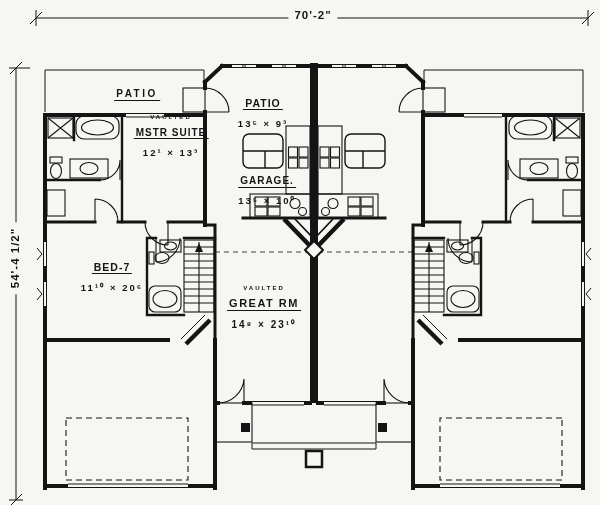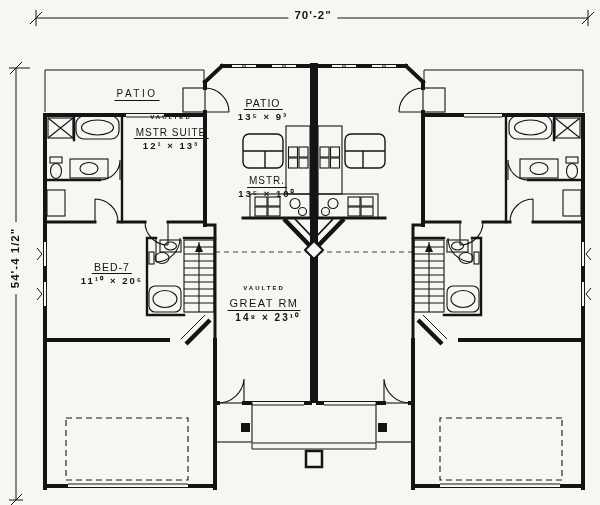--- a/index.html
+++ b/index.html
@@ -4,27 +4,27 @@
 <style>
   html,body{margin:0;padding:0;}
   body{
     width:600px;height:505px;position:relative;overflow:hidden;
     background:#f6f6f3;
     font-family:"Liberation Sans", sans-serif;
     color:#141414;
   }
   .plan-svg{position:absolute;left:0;top:0;}
   .lbl{position:absolute;transform:translateX(-50%);text-align:center;white-space:nowrap;line-height:1.15;}
-  .nm{display:inline-block;font-weight:normal;border-bottom:1.6px solid #141414;padding:0 2px 0 2px;letter-spacing:1px;}
-  .dm{font-weight:bold;letter-spacing:2px;font-size:9.5px;margin-top:1px;}
+  .nm{display:inline-block;font-weight:bold;border-bottom:1.6px solid #141414;padding:0 2px 0 2px;letter-spacing:1px;}
+  .dm{font-weight:bold;letter-spacing:2px;font-size:9.5px;margin-top:8px;}
   .vp{font-weight:bold;font-size:6px;letter-spacing:2px;margin-bottom:1px;}
   .sz10 .nm{font-size:10px;}
   .sz11 .nm{font-size:10.5px;}
   .sz12 .nm{font-size:11px;letter-spacing:1.5px;}
-  .sz12 .dm{font-size:10px;text-align:right;}
+  .sz12 .dm{font-size:10px;}
   .dim-top{position:absolute;left:313px;top:9px;transform:translateX(-50%);
     font-weight:bold;font-size:11.5px;letter-spacing:1px;background:#f6f6f3;padding:0 6px;}
   .dim-left{position:absolute;left:15px;top:258px;transform:translate(-50%,-50%) rotate(-90deg);
     font-weight:bold;font-size:11.5px;letter-spacing:1px;background:#f6f6f3;padding:0 6px;}
 </style>
 </head>
 <body>
 
 <svg class="plan-svg" width="600" height="505" viewBox="0 0 600 505">
 
@@ -195,21 +195,21 @@
   <div class="dm">13⁵ × 9³</div>
 </div>
 
 <div class="lbl sz10" style="left:171px;top:114px;">
   <div class="vp">VAULTED</div>
   <span class="nm">MSTR SUITE</span>
   <div class="dm">12¹ × 13³</div>
 </div>
 
 <div class="lbl sz10" style="left:267px;top:170px;">
-  <span class="nm">MSTR.</span>
+  <span class="nm">GARAGE.</span>
   <div class="dm">13⁵ × 10⁰</div>
 </div>
 
 <div class="lbl sz11" style="left:112px;top:257px;">
   <span class="nm">BED-7</span>
   <div class="dm">11¹⁰ × 20⁶</div>
 </div>
 
 <div class="lbl sz12" style="left:264px;top:285px;">
   <div class="vp">VAULTED</div>

